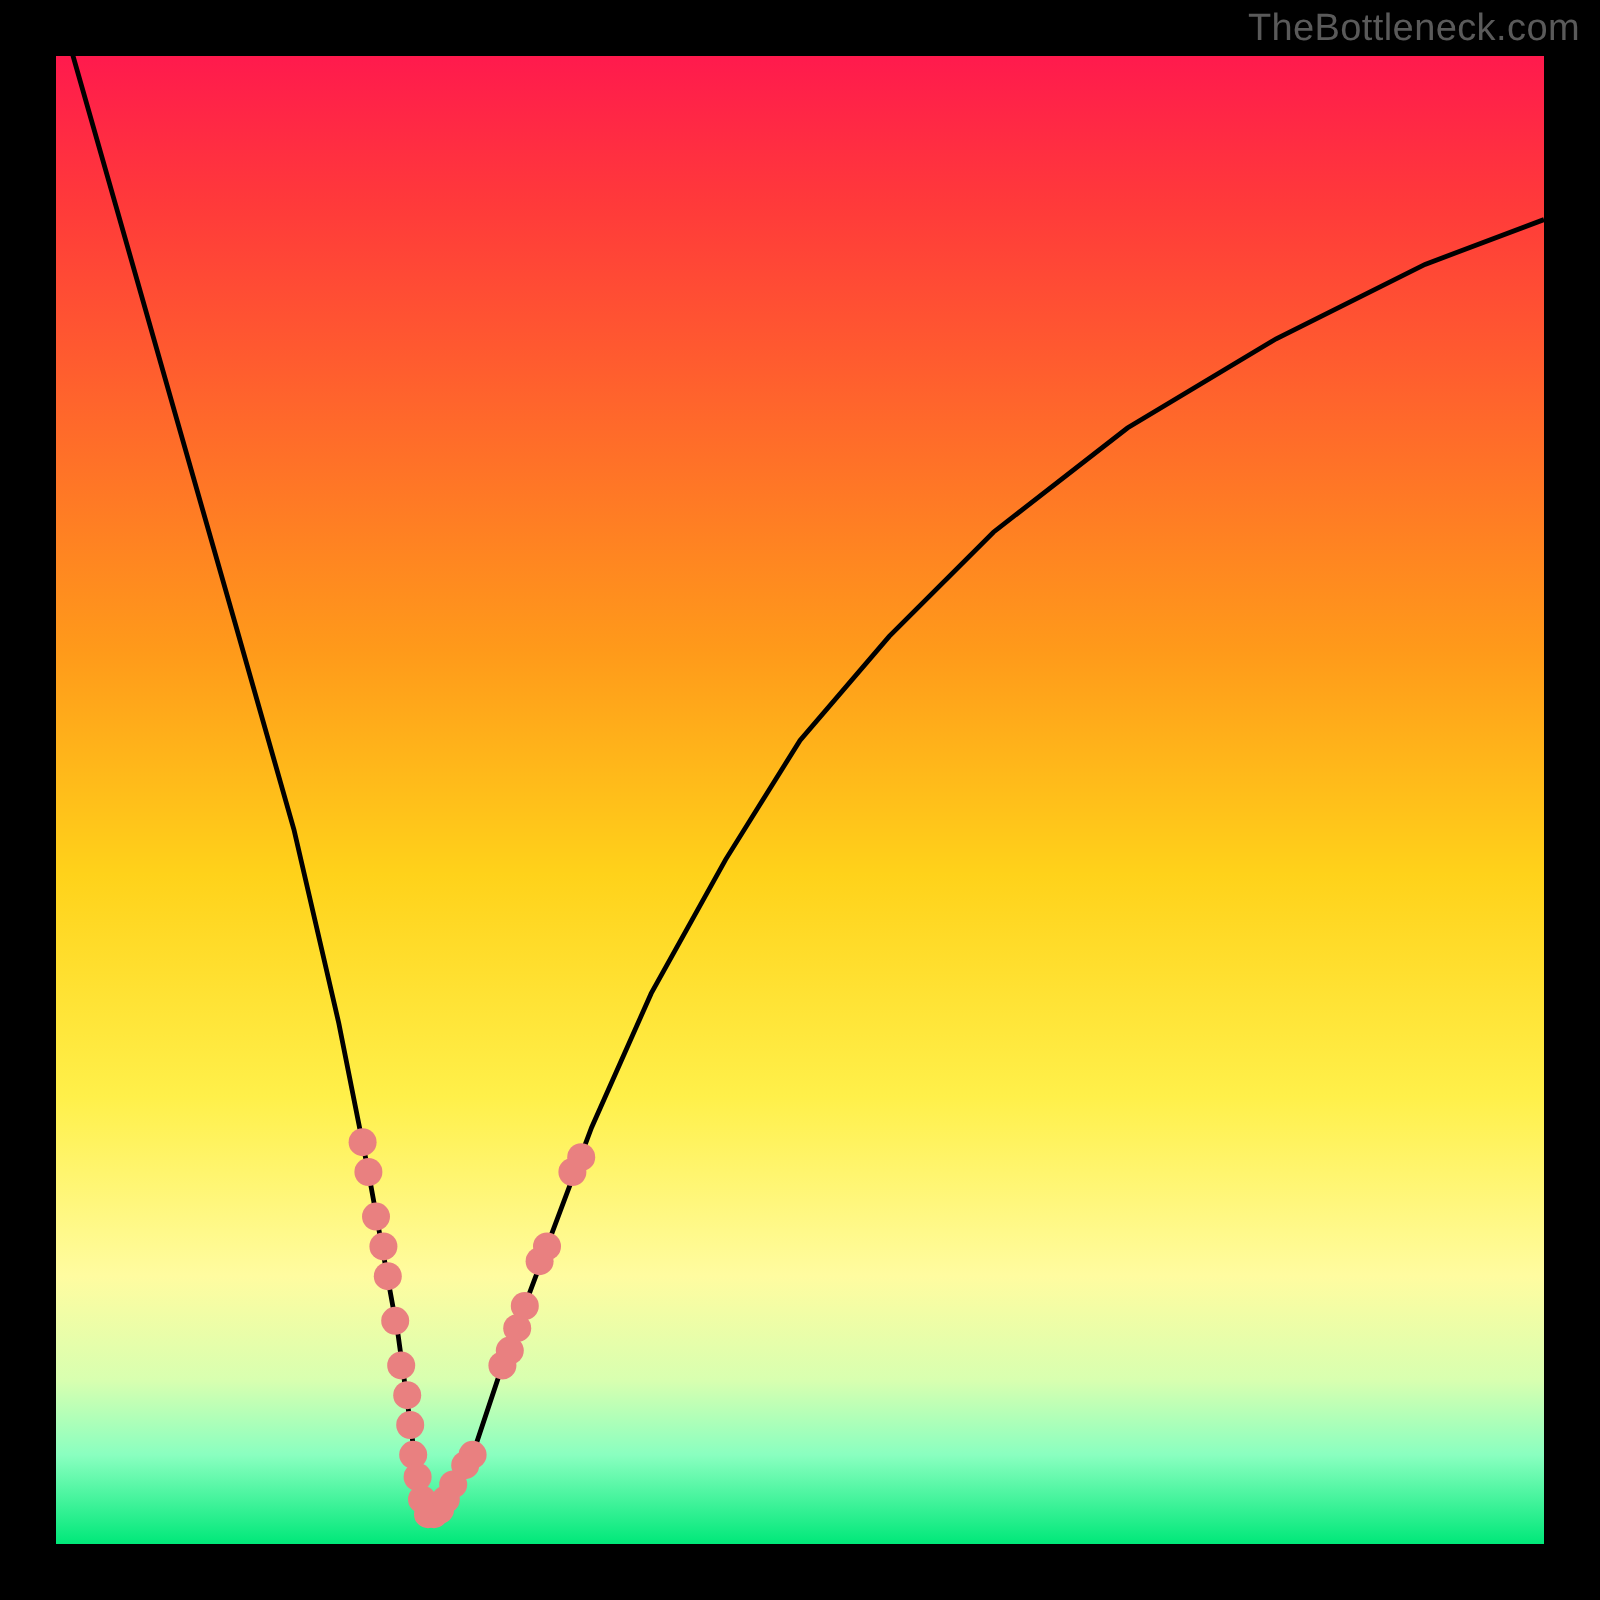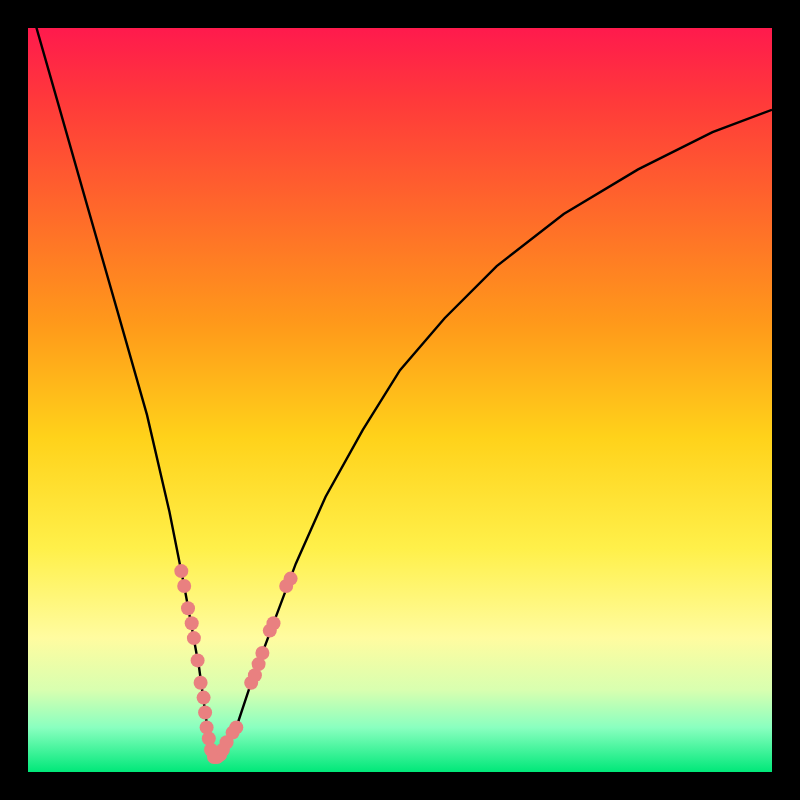--- a/index.html
+++ b/index.html
@@ -92,13 +92,14 @@
           <circle cx="226.9" cy="647.3" r="7" fill="#e98080"></circle>
           <circle cx="230.6" cy="636.1" r="7" fill="#e98080"></circle>
           <circle cx="234.4" cy="625.0" r="7" fill="#e98080"></circle>
           <circle cx="241.8" cy="602.6" r="7" fill="#e98080"></circle>
           <circle cx="245.5" cy="595.2" r="7" fill="#e98080"></circle>
           <circle cx="258.2" cy="558.0" r="7" fill="#e98080"></circle>
           <circle cx="262.6" cy="550.6" r="7" fill="#e98080"></circle>
         </g>
     </svg>
   </div>
+  <div class="watermark">TheBottleneck.com</div>
 </div>
 
 </body></html>

